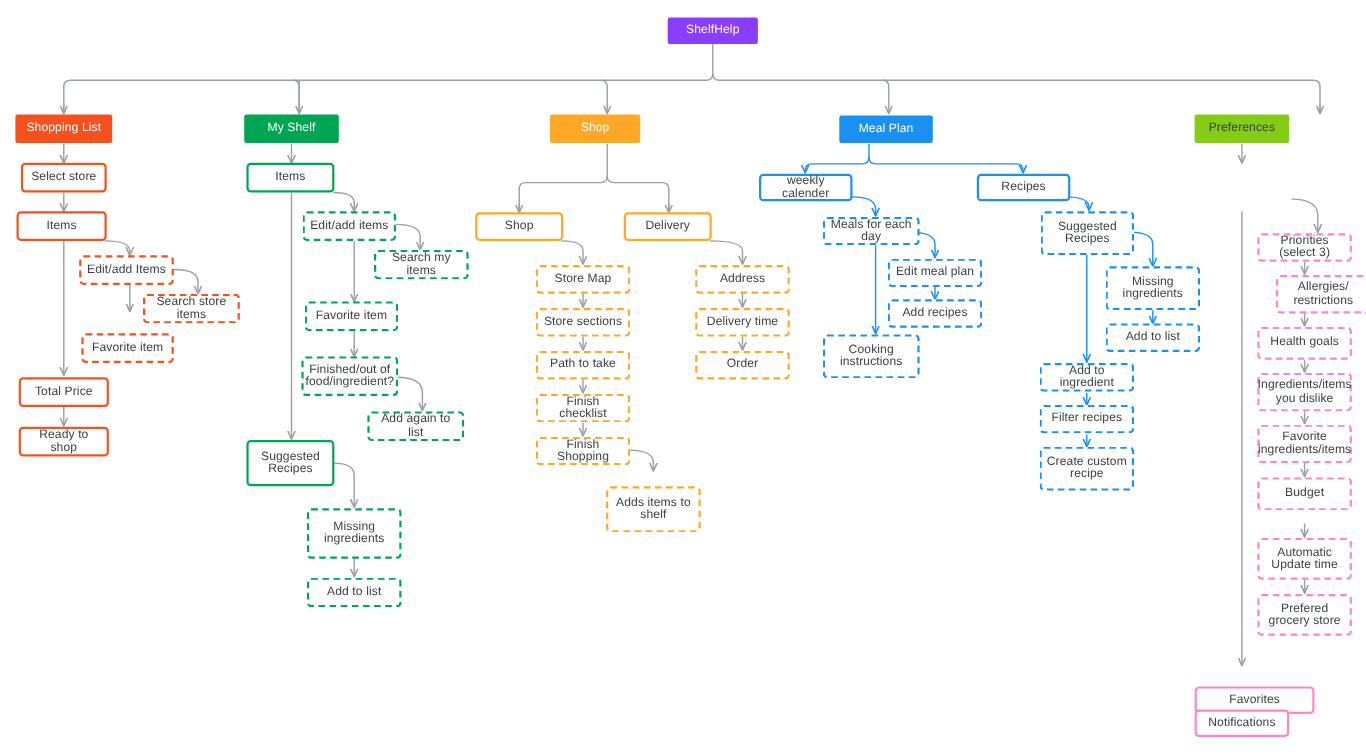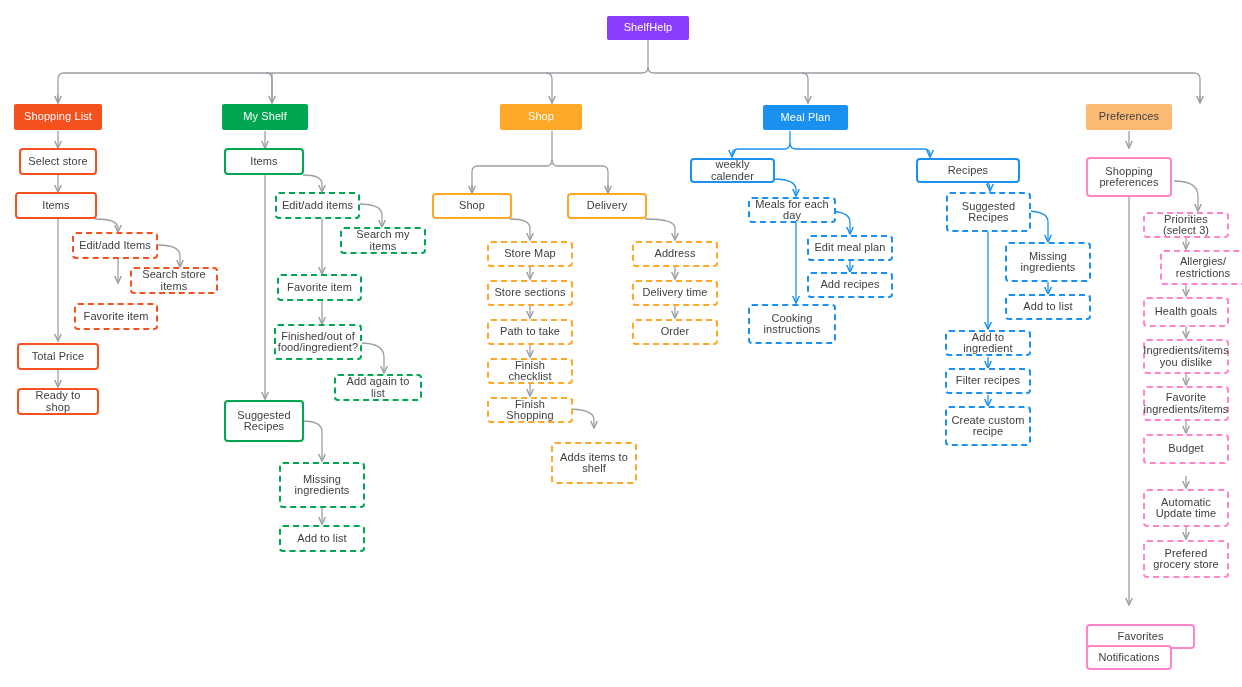--- a/index.html
+++ b/index.html
@@ -241,21 +241,21 @@
   <div class="node dashed" style="left:632px; top:319px; width:86px; height:26px; border-color:#FFA726;">
     <span>Order</span>
   </div>
 
   <div class="node header" style="left:748px; top:105px; width:85px; height:25px; background:#1A91F0;margin-left:15px;">
     <span>Meal Plan</span>
   </div>
   <div class="node solid" style="left:690px; top:158px; width:85px; height:25px; border-color:#1A91F0;">
     <span>weekly calender</span>
   </div>
-  <div class="node solid" style="left:888px; top:158px; width:104px; height:25px; border-color:#1A91F0;margin-left:28px;">
+  <div class="node solid" style="left:888px; top:158px; width:85px; height:25px; border-color:#1A91F0;">
     <span>Recipes</span>
   </div>
   <div class="node dashed" style="left:748px; top:197px; width:88px; height:26px; border-color:#1A91F0;">
     <span>Meals for each day</span>
   </div>
   <div class="node dashed" style="left:807px; top:235px; width:86px; height:26px; border-color:#1A91F0;">
     <span>Edit meal plan</span>
   </div>
   <div class="node dashed" style="left:807px; top:272px; width:86px; height:26px; border-color:#1A91F0;">
     <span>Add recipes</span>
@@ -275,25 +275,22 @@
   <div class="node dashed" style="left:945px; top:330px; width:86px; height:26px; border-color:#1A91F0;">
     <span>Add to ingredient</span>
   </div>
   <div class="node dashed" style="left:945px; top:368px; width:86px; height:26px; border-color:#1A91F0;">
     <span>Filter recipes</span>
   </div>
   <div class="node dashed" style="left:945px; top:406px; width:86px; height:40px; border-color:#1A91F0;">
     <span>Create custom recipe</span>
   </div>
 
-  <div class="node header dark-text" style="left:1086px; top:104px; width:86px; height:26px; background:#fdba74;">
+  <div class="node header dark-text" style="left:1086px; top:104px; width:86px; height:26px; background:#84cc16;">
     <span>Preferences</span>
-  </div>
-  <div class="node solid" style="left:1086px; top:157px; width:86px; height:40px; border-color:#FF85C8;">
-    <span>Shopping preferences</span>
   </div>
   <div class="node dashed" style="left:1143px; top:212px; width:86px; height:26px; border-color:#FF85C8;">
     <span>Priorities (select 3)</span>
   </div>
   <div class="node dashed" style="left:1160px; top:250px; width:86px; height:35px; border-color:#FF85C8;">
     <span>Allergies/ restrictions</span>
   </div>
   <div class="node dashed" style="left:1143px; top:297px; width:86px; height:30px; border-color:#FF85C8;">
     <span>Health goals</span>
   </div>

